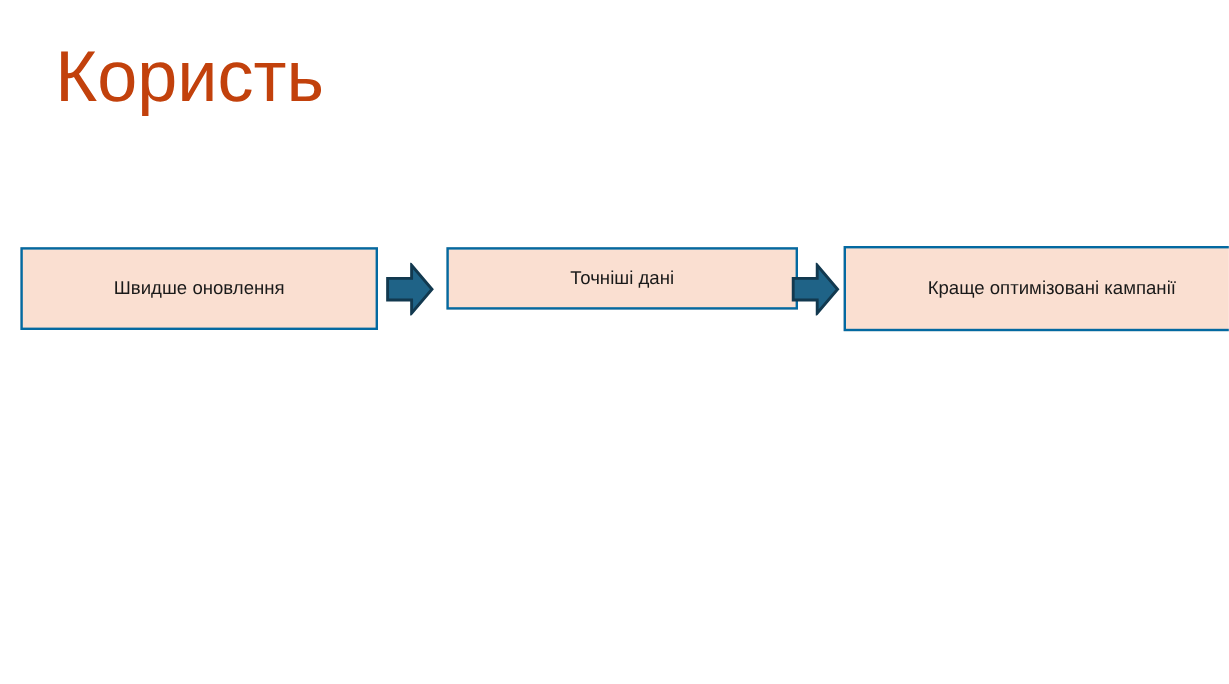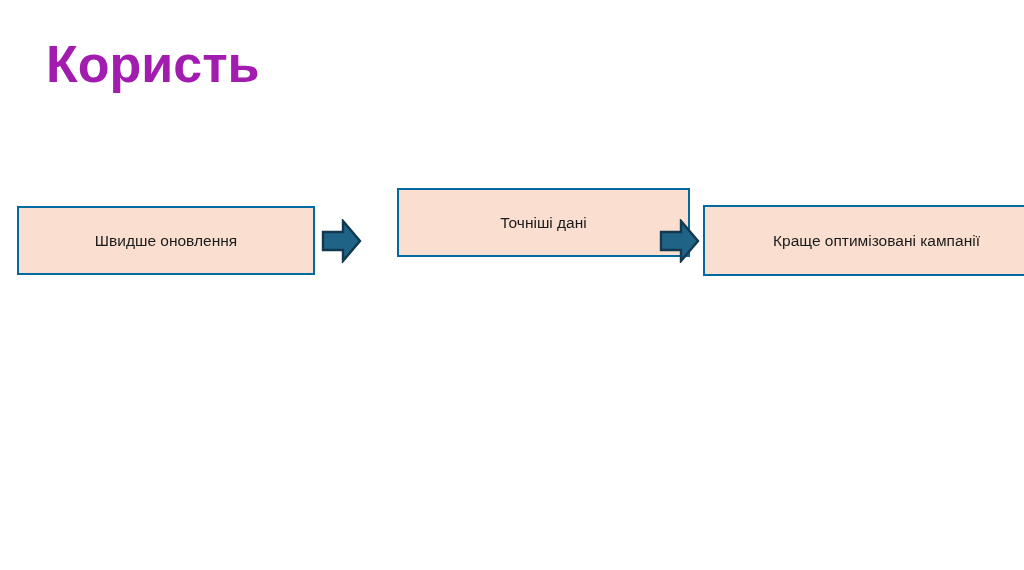--- a/index.html
+++ b/index.html
@@ -22,24 +22,24 @@
     top: 0;
     width: 1024px;
     height: 570px;
     background: #ffffff;
   }
 
   #slide-title {
     position: absolute;
     left: 46px;
     top: 34px;
-    font-size: 52px;
+    font-size: 60px;
     line-height: 60px;
-    font-weight: 700;
-    color: #a21caf;
+    font-weight: 400;
+    color: #c2410c;
     letter-spacing: 0px;
     white-space: nowrap;
   }
 
   
   #process-flow {
     position: absolute;
     left: 0;
     top: 0;
     width: 1024px;
@@ -60,21 +60,21 @@
 
   .flow-box-label {
     font-size: 15.5px;
     line-height: 21px;
     color: #1a1a1a;
     font-weight: 400;
     padding: 0 10px;
   }
 
   #flow-box-1 { left: 17px;  top: 206px; width: 298px; height: 69px; }
-  #flow-box-2 { left: 372px; top: 188px; width: 293px; height: 69px; margin-left: 25px; }
+  #flow-box-2 { left: 372px; top: 206px; width: 293px; height: 52px; }
   #flow-box-3 { left: 703px; top: 205px; width: 347px; height: 71px; }
 
   .flow-arrow {
     position: absolute;
     z-index: 2;
     display: block;
   }
 
   #flow-arrow-1 { left: 321px; top: 219px; width: 41px; height: 44px; }
   #flow-arrow-2 { left: 659px; top: 219px; width: 41px; height: 44px; }

